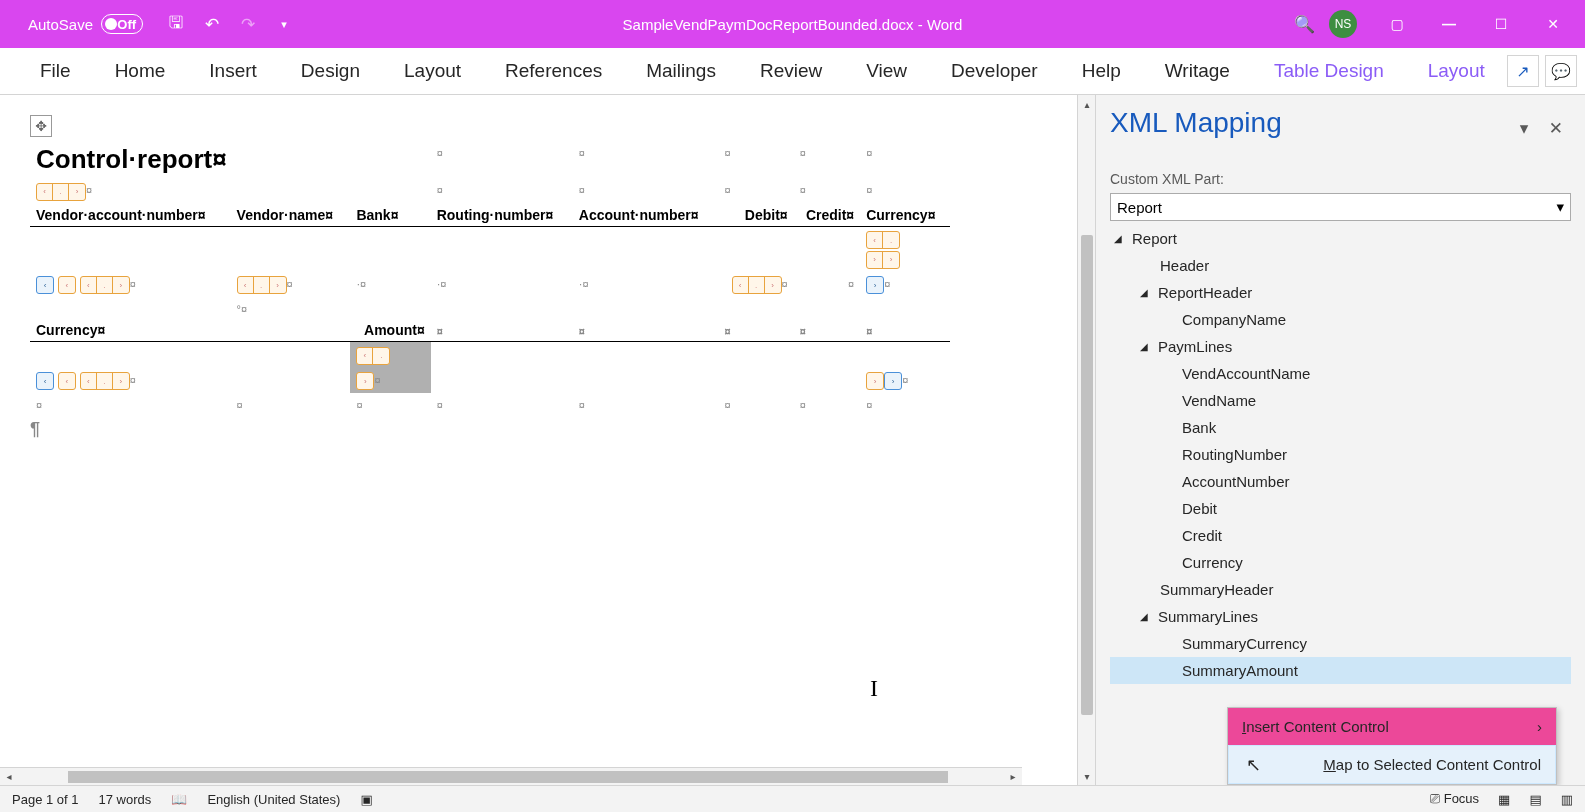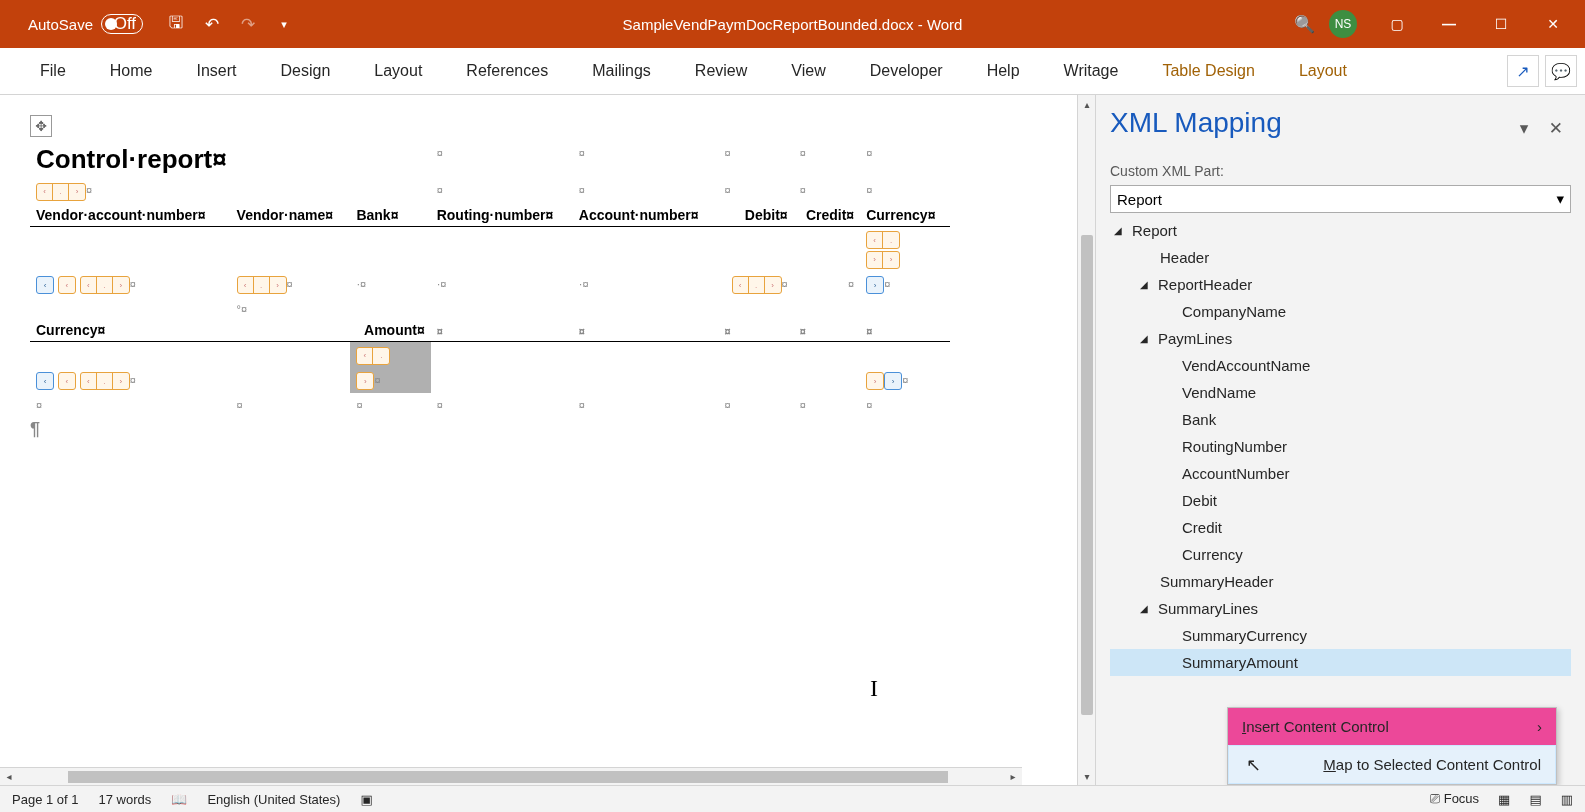--- a/index.html
+++ b/index.html
@@ -1,34 +1,34 @@
 <!DOCTYPE html>
 <html><head>
 <meta charset="utf-8">
 <style>
   * { box-sizing: border-box; margin: 0; padding: 0; font-family: "Segoe UI", Arial, sans-serif; }
   body { background: #fff; width: 1585px; height: 812px; overflow: hidden; color: #000; }
   
   
-  .titlebar { height: 48px; background: #c2410c; color: #fff; display: flex; align-items: center; padding: 0 8px; position: relative; }
+  .titlebar { height: 48px; background: #d946ef; color: #fff; display: flex; align-items: center; padding: 0 8px; position: relative; }
   .titlebar .autosave { font-size: 15px; display: flex; align-items: center; gap: 8px; margin-left: 20px;}
   .toggle { width: 42px; height: 20px; border: 1.5px solid #fff; border-radius: 10px; display: flex; align-items: center; position: relative; }
   .toggle-dot { width: 12px; height: 12px; background: #fff; border-radius: 50%; margin-left: 3px;}
-  .toggle-label { position: absolute; right: 6px; font-size: 17px; }
+  .toggle-label { position: absolute; right: 6px; font-size: 13px; font-weight: bold; }
   .qat { display: flex; align-items: center; gap: 6px; margin-left: 18px; }
   .qat-btn { width: 30px; height: 30px; display:flex; align-items:center; justify-content:center; color:#fff; font-size:17px; }
   .title-center { position:absolute; left:50%; transform:translateX(-50%); font-size:15px; color:#fff; }
   .title-right { position:absolute; right:8px; display:flex; align-items:center; gap:4px; }
   .title-right .sys-btn { width:48px; height:48px; display:flex; align-items:center; justify-content:center; color:#fff; font-size:14px; }
   .account-circle { width:28px; height:28px; border-radius:50%; background:#3E8E41; display:flex; align-items:center; justify-content:center; font-size:12px; color:#fff; margin-right:12px;}
   
   
   .ribbon { height: 47px; background: #fff; border-bottom: 1px solid #d4d4d4; display:flex; align-items:center; padding-left: 18px; gap:0; }
-  .tab { padding: 10px 22px; font-size: 16px; color: #262626; cursor:pointer; }
-  .tab.context { color: #a16207; }
+  .tab { padding: 10px 22px; font-size: 19px; color: #262626; cursor:pointer; }
+  .tab.context { color: #8b5cf6; }
   .ribbon-right { margin-left:auto; display:flex; gap:6px; padding-right:8px; }
   .ribbon-right-btn { width:32px; height:32px; border:1px solid #d4d4d4; display:flex; align-items:center; justify-content:center; color:#185ABD; }
   
   
   .workarea { display:flex; height: calc(812px - 48px - 47px - 27px); }
   .doc-area { flex:1; background:#e4e4e4; position:relative; display:flex; }
   .doc-canvas { flex:1; background:#fff; margin:0; position:relative; overflow:auto; }
   .vscroll { width:18px; background:#f3f3f3; border-left:1px solid #d4d4d4; position:relative; }
   .vscroll-thumb { position:absolute; top:140px; width:12px; left:3px; height:480px; background:#c1c1c1; border-radius:2px; }
   .vscroll .arrow { width:18px; height:18px; display:flex; align-items:center; justify-content:center; font-size:10px; color:#555; position:absolute; }
@@ -48,21 +48,21 @@
   .cursor-ibeam { position:absolute; left:870px; top:580px; font-size:24px; font-family:serif; }
   .mouse-cursor { position:absolute; font-size:18px; }
   .formatmark { color:#888; font-size:11px;}
   .selected-cell { background:#b0b0b0; }
   
   
   .pane { width: 490px; background:#f3f3f3; border-left:1px solid #d4d4d4; display:flex; flex-direction:column; padding: 12px 14px 0 14px;}
   .pane-header { display:flex; justify-content:space-between; align-items:flex-end; margin-bottom:12px; }
   .pane-title { font-size:28px; font-weight:normal; color:#185ABD; }
   .pane-ctrl { color:#595959; font-size:17px; cursor:pointer; padding:0 8px; }
-  .pane-label { font-size:14px; color:#595959; margin-bottom:6px; margin-top:12px;}
+  .pane-label { font-size:14px; color:#595959; margin-bottom:6px; margin-top:20px;}
   .pane-select { width:100%; height:28px; border:1px solid #ababab; background:#fff; font-size:15px; padding:2px 6px; display:flex; justify-content:space-between; align-items:center; }
   .tree { margin-top:4px; font-size:15px; color:#262626; flex:1; overflow:auto; position:relative;}
   .tree-row { padding:3px 4px; display:flex; align-items:center; gap:6px; cursor:pointer; height:27px;}
   .tree-row.selected { background:#cde6f7; }
   .arrow-exp { font-size:10px; color:#262626; display:inline-block; width:12px; }
   .indent0{padding-left:4px;} .indent1{padding-left:30px;}
   .tree-leaf { padding-left:72px;}
   
   
   .ctx-menu { position:absolute; right:14px; bottom:0; width:330px; background:#ec4899; border:1px solid #c0c0c0; box-shadow:2px 2px 6px rgba(0,0,0,0.2); z-index:100;}

